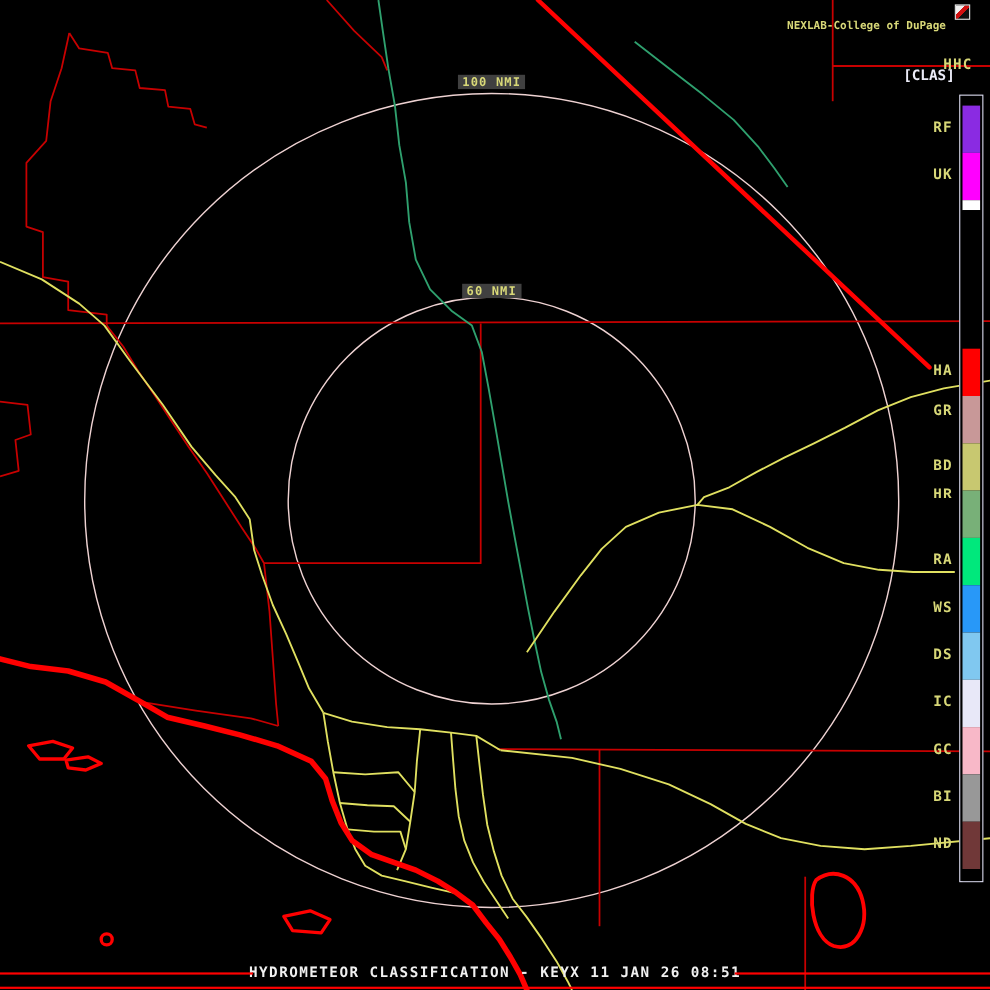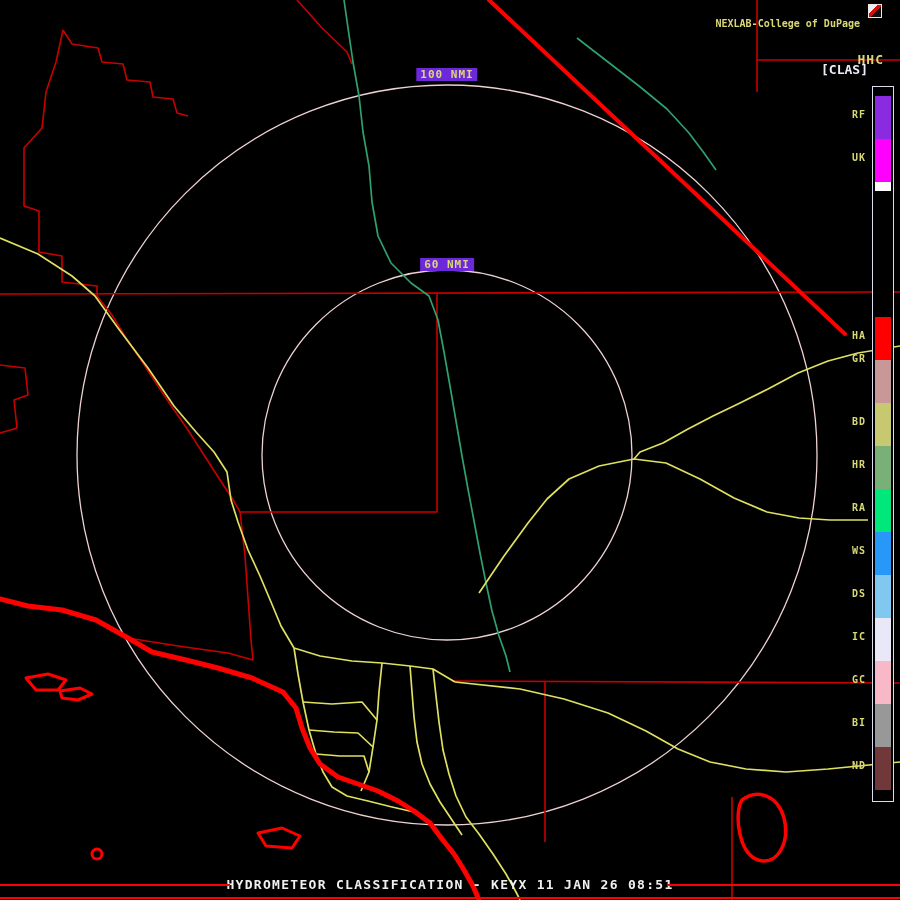--- a/index.html
+++ b/index.html
@@ -3,21 +3,21 @@
 <meta charset="utf-8">
 <style>
   html,body{margin:0;padding:0;background:#000;}
   #app{
     position:relative;width:900px;height:900px;background:#000;overflow:hidden;
     font-family:"DejaVu Sans Mono","Liberation Mono",monospace;
   }
   #map-svg{position:absolute;left:0;top:0;}
   .ring-label{
     position:absolute;transform:translateX(-50%);
-    background:#6d28d9;color:var(--label);font-size:11px;font-weight:bold;
+    background:#404040;color:var(--label);font-size:11px;font-weight:bold;
     padding:0 4px;letter-spacing:1px;white-space:nowrap;
   }
   .brand{
     position:absolute;top:6px;right:40px;color:var(--label);
     font-size:10px;font-weight:bold;white-space:nowrap;margin-top:12px;
   }
   .brand-icon{
     position:absolute;top:4px;right:18px;width:14px;height:14px;
     border:1px solid #e8e8e8;box-sizing:border-box;
     background:linear-gradient(135deg,#f0f0f0 0 34%,#d01010 34% 58%,#101010 58%);
@@ -30,21 +30,21 @@
     position:absolute;top:62px;right:32px;color:#ececf8;
     font-size:13px;font-weight:bold;margin-left:24px;
   }
   #legend-colorbar{
     position:absolute;border:1px solid var(--legend-border);box-sizing:border-box;
     background:#000;
   }
   .cb-seg{position:absolute;left:2px;right:2px;}
   .legend-label{
     position:absolute;right:34px;color:var(--label);
-    font-size:10px;font-weight:bold;letter-spacing:1px;text-align:right;
+    font-size:13px;font-weight:bold;letter-spacing:1px;text-align:right;
   }
   #statusbar-text{
     position:absolute;top:877px;left:0;width:100%;text-align:center;
     color:#f0f0f0;font-size:13px;font-weight:bold;letter-spacing:1.3px;white-space:nowrap;
   }
   .status-line{position:absolute;height:2px;background:var(--status-line);}
   #status-line-left{top:884px;left:0;width:230px;}
   #status-line-right{top:884px;left:668px;width:232px;}
   #status-line-bottom{top:897px;left:0;width:900px;}
 </style>
@@ -131,23 +131,23 @@
       <div class="cb-seg" style="top: 531px; height: 43px; background: rgb(232, 232, 248);"></div>
       <div class="cb-seg" style="top: 574px; height: 43px; background: rgb(248, 184, 200);"></div>
       <div class="cb-seg" style="top: 617px; height: 43px; background: rgb(152, 152, 152);"></div>
       <div class="cb-seg" style="top: 660px; height: 43px; background: rgb(112, 56, 56);"></div>
       <div class="cb-seg" style="top: 703px; height: 11px; background: rgb(0, 0, 0);"></div>
     </div>
   <div>
       <span class="legend-label" style="top: 109px;">RF</span>
       <span class="legend-label" style="top: 152px;">UK</span>
       <span class="legend-label" style="top: 330px;">HA</span>
-      <span class="legend-label" style="top: 353px;">GR</span>
+      <span class="legend-label" style="top: 366px;">GR</span>
       <span class="legend-label" style="top: 416px;">BD</span>
-      <span class="legend-label" style="top: 459px;">HR</span>
+      <span class="legend-label" style="top: 442px; font-family: Liberation Mono, monospace;">HR</span>
       <span class="legend-label" style="top: 502px;">RA</span>
       <span class="legend-label" style="top: 545px;">WS</span>
       <span class="legend-label" style="top: 588px;">DS</span>
       <span class="legend-label" style="top: 631px;">IC</span>
       <span class="legend-label" style="top: 674px;">GC</span>
       <span class="legend-label" style="top: 717px;">BI</span>
       <span class="legend-label" style="top: 760px;">ND</span>
     </div>
 
   <div id="statusbar-text">HYDROMETEOR CLASSIFICATION - KEYX 11 JAN 26 08:51</div>

